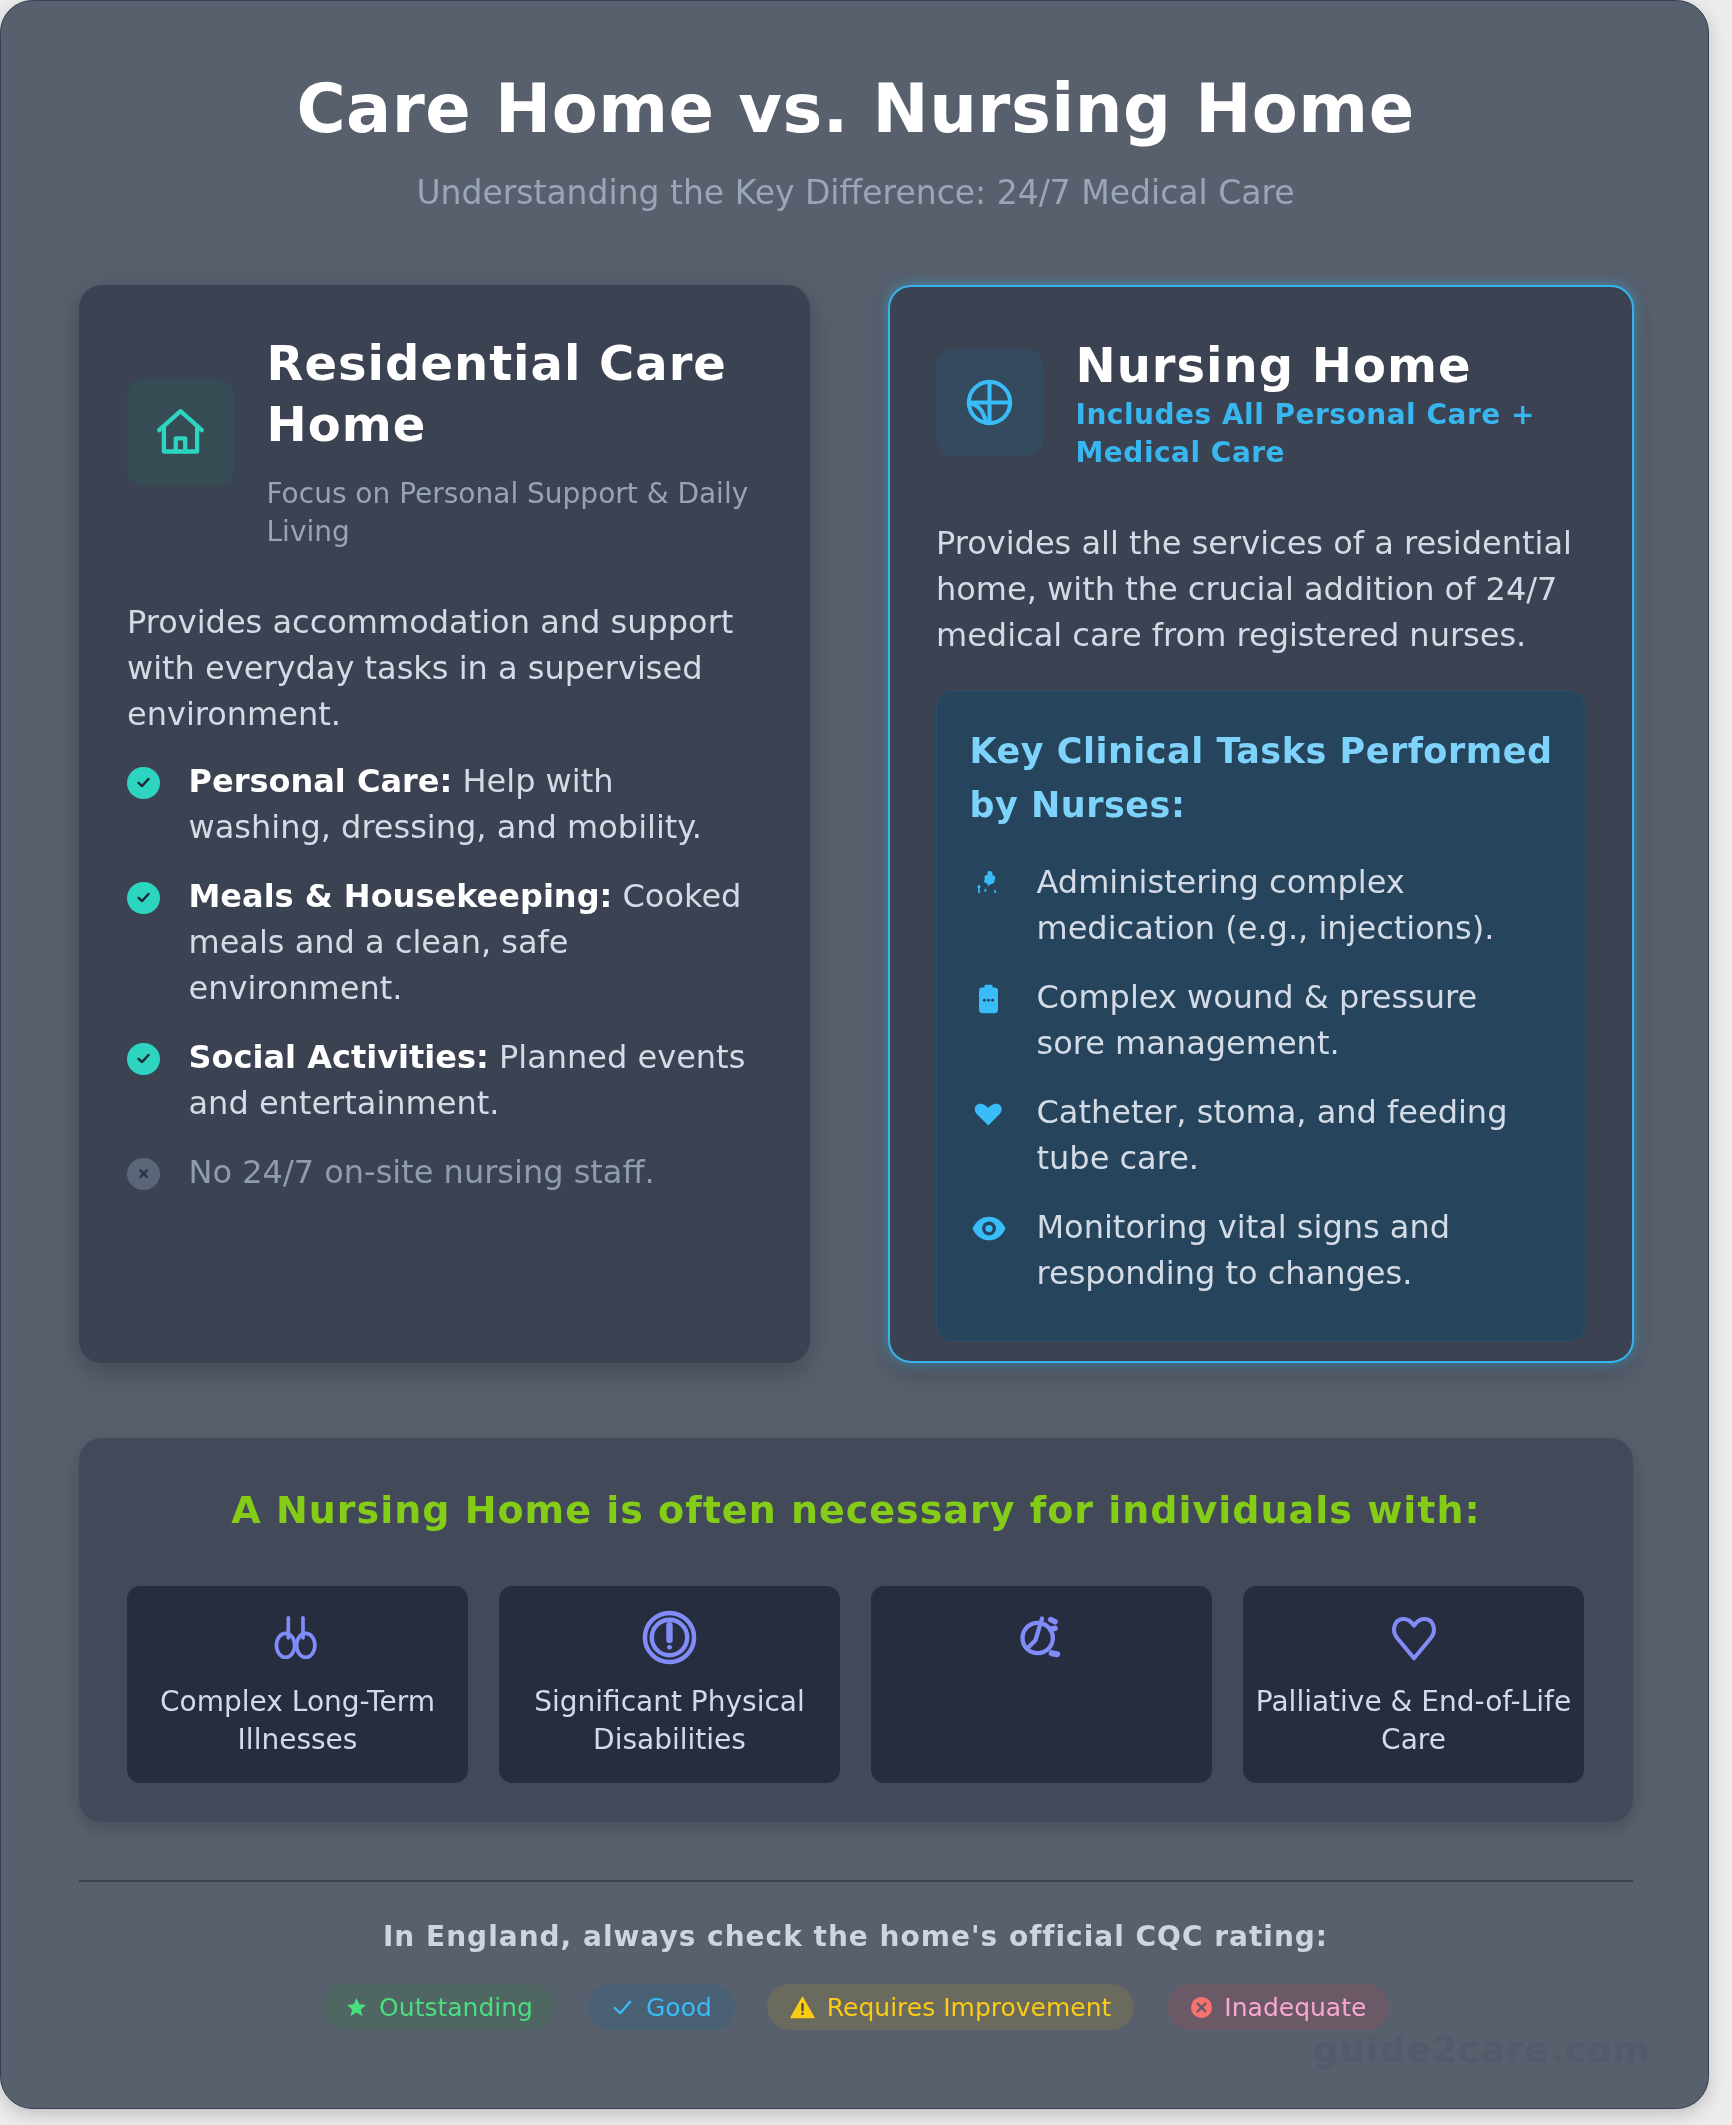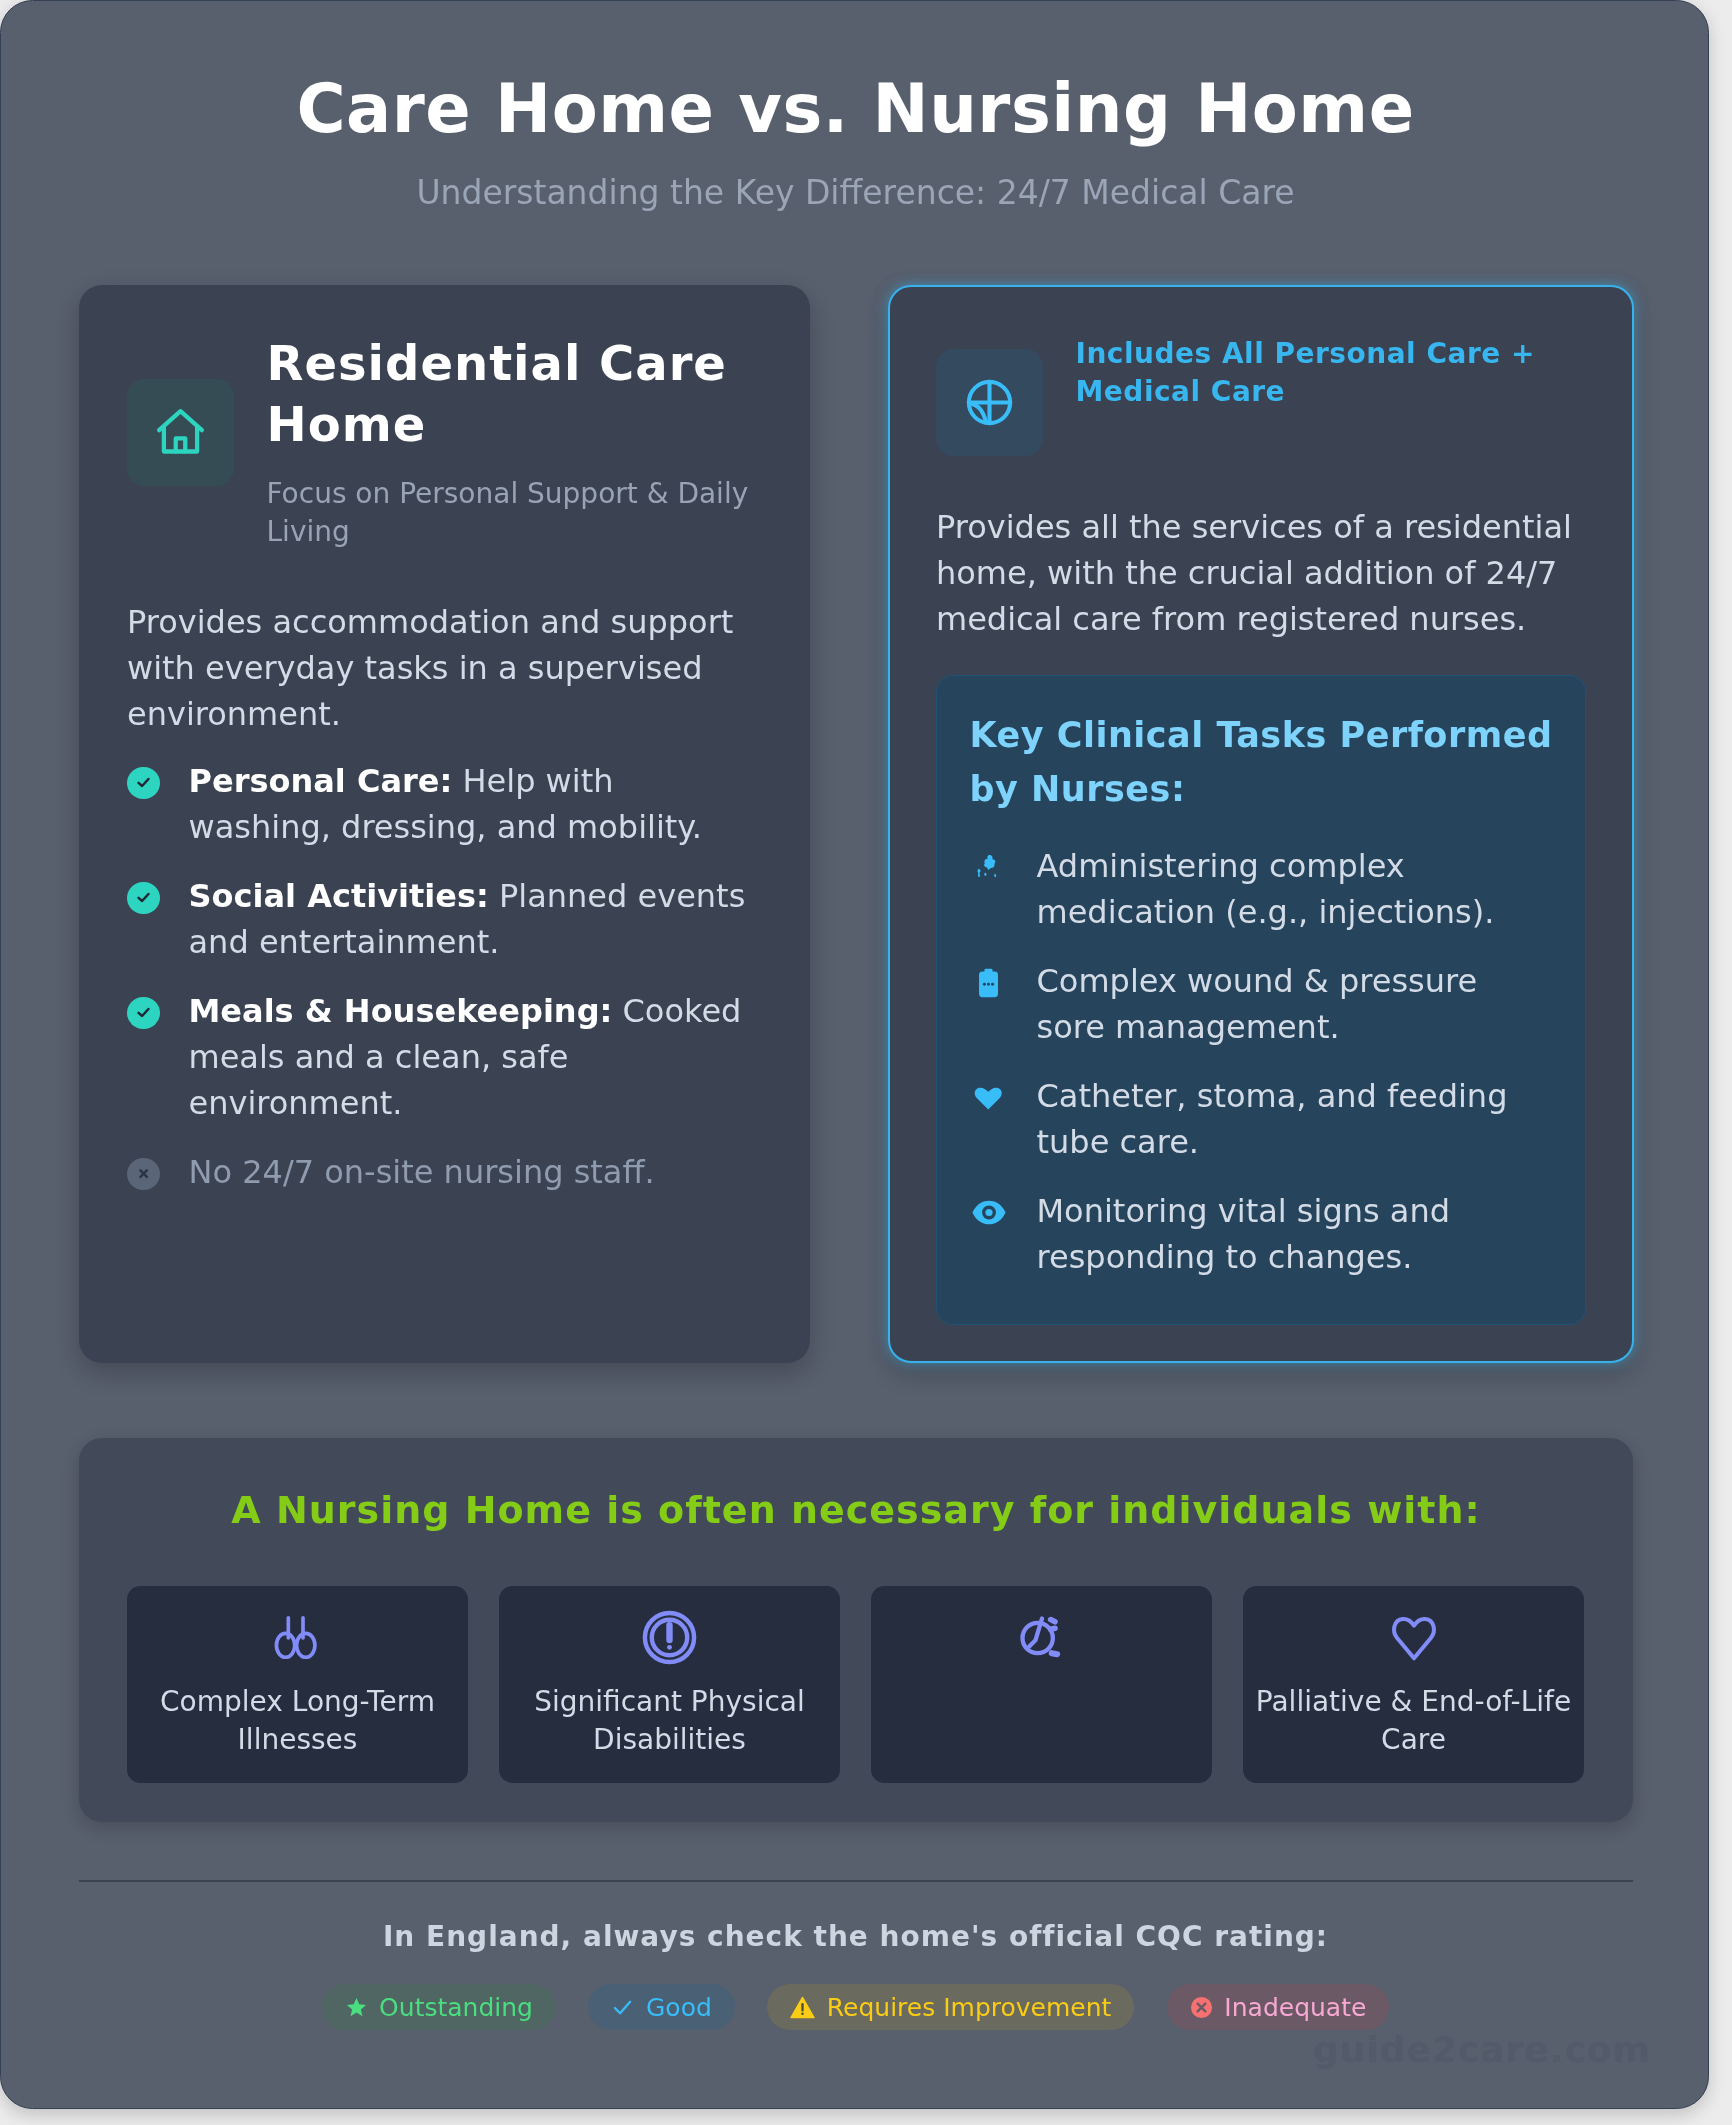--- a/index.html
+++ b/index.html
@@ -148,29 +148,29 @@
             </svg>
         </span>
         <span class="feat-text"><b>Personal Care:</b><span> Help with washing, dressing, and mobility.</span></span>
       </li>
       <li>
         <span class="bullet ok">
           <svg width="17" height="17" viewBox="0 0 24 24" fill="none" stroke="#1f2937" stroke-width="3.5" stroke-linecap="round" stroke-linejoin="round">
               <path d="M5 12.5 L10 17 L19 7"></path>
             </svg>
         </span>
-        <span class="feat-text"><b>Social Activities:</b><span> Planned events and entertainment.</span></span>
+        <span class="feat-text"><b>Meals &amp; Housekeeping:</b><span> Cooked meals and a clean, safe environment.</span></span>
       </li>
       <li>
         <span class="bullet ok">
           <svg width="17" height="17" viewBox="0 0 24 24" fill="none" stroke="#1f2937" stroke-width="3.5" stroke-linecap="round" stroke-linejoin="round">
               <path d="M5 12.5 L10 17 L19 7"></path>
             </svg>
         </span>
-        <span class="feat-text"><b>Meals &amp; Housekeeping:</b><span> Cooked meals and a clean, safe environment.</span></span>
+        <span class="feat-text"><b>Social Activities:</b><span> Planned events and entertainment.</span></span>
       </li>
       <li>
         <span class="bullet no">
           <svg width="15.3" height="15.3" viewBox="0 0 24 24" fill="none" stroke="#2d3444" stroke-width="4" stroke-linecap="round">
               <path d="M7 7 L17 17 M17 7 L7 17"></path>
             </svg>
         </span>
         <span class="feat-text muted">No 24/7 on-site nursing staff.</span>
       </li>
     </ul>
@@ -180,20 +180,21 @@
     <div class="card-head">
       <div class="icon-box">
         <svg width="55" height="55" viewBox="0 0 24 24" fill="none" stroke="#38bdf8" stroke-width="1.8" stroke-linecap="round">
           <circle cx="12" cy="12" r="9"></circle>
           <path d="M12 3 V21"></path>
           <path d="M3 12 H21"></path>
           <path d="M3.5 12.5 C7 13 9 15 10.5 20.5"></path>
         </svg>
       </div>
       <div class="head-text">
+        <div class="card-title">Nursing Home</div>
         <div class="card-sub">Includes All Personal Care + Medical Care</div>
       </div>
     </div>
     <div class="desc">Provides all the services of a residential home, with the crucial addition of 24/7 medical care from registered nurses.</div>
 
     <div class="clinical">
       <div class="clinical-title">Key Clinical Tasks Performed by Nurses:</div>
       <ul class="task-list">
         <li>
           <span class="task-icon">

